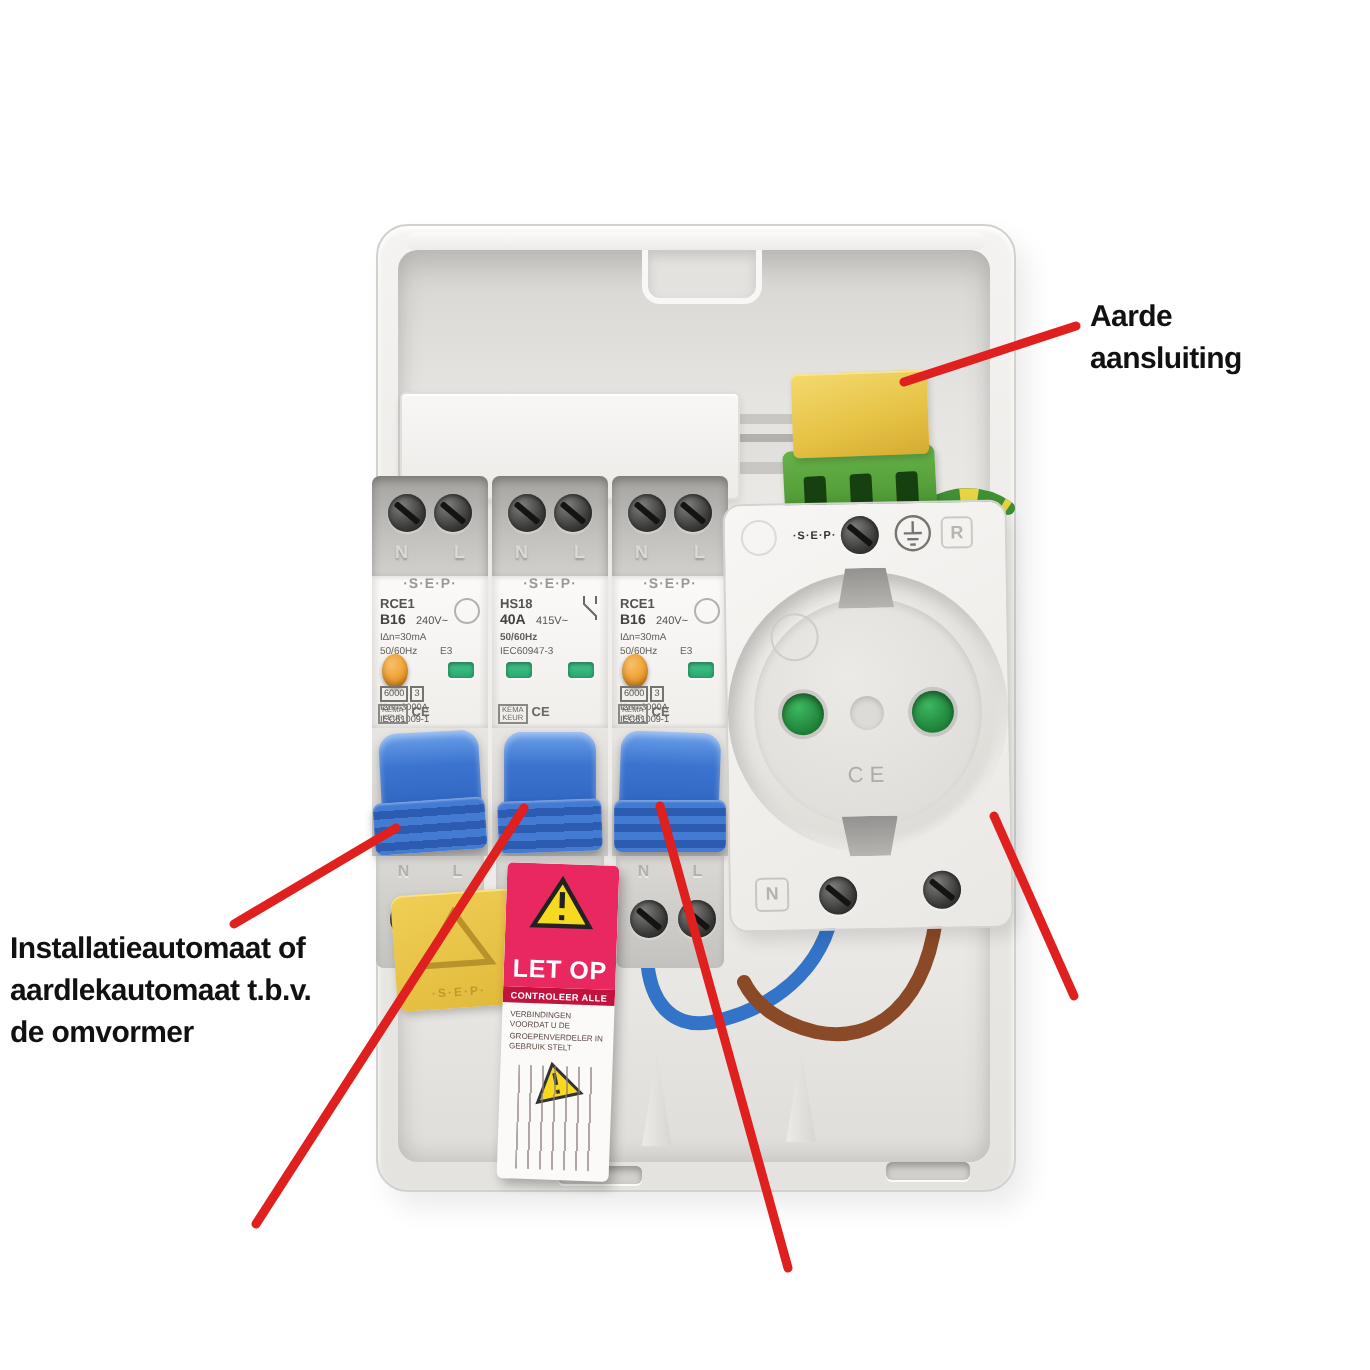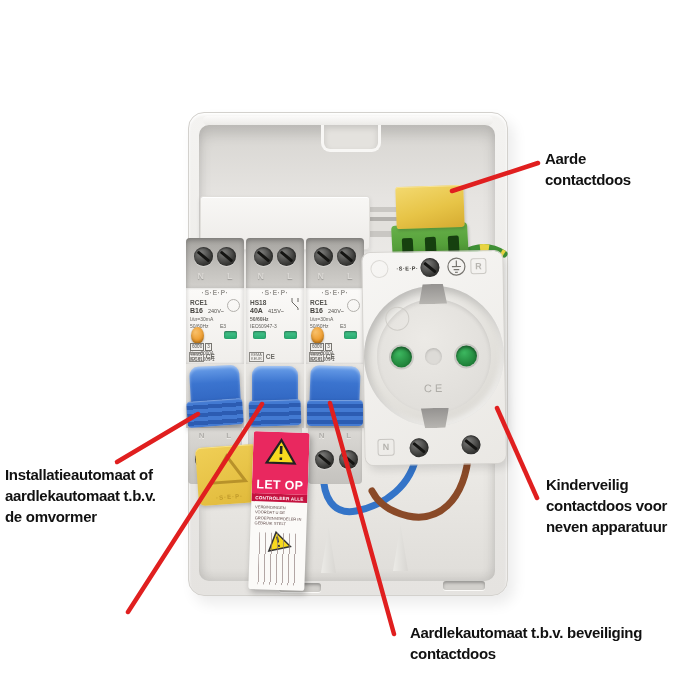--- a/index.html
+++ b/index.html
@@ -368,23 +368,18 @@
 
   <svg class="layer arrows" width="685" height="685">
     <line class="arrow" x1="538" y1="163" x2="452" y2="191"></line>
     <line class="arrow" x1="117" y1="462" x2="198" y2="414"></line>
     <line class="arrow" x1="128" y1="612" x2="262" y2="404"></line>
     <line class="arrow" x1="394" y1="634" x2="330" y2="403"></line>
     <line class="arrow" x1="537" y1="498" x2="497" y2="408"></line>
   </svg>
 
   <div class="ann ann-aarde">Aarde
-contactdoos</div>
+aansluiting</div>
   <div class="ann ann-inst">Installatieautomaat of
 aardlekautomaat t.b.v.
 de omvormer</div>
-  <div class="ann ann-aardlek">Aardlekautomaat t.b.v. beveiliging
-contactdoos</div>
-  <div class="ann ann-kinder">Kinderveilig
-contactdoos voor
-neven apparatuur</div>
 
 </div>
 
 </body></html>

